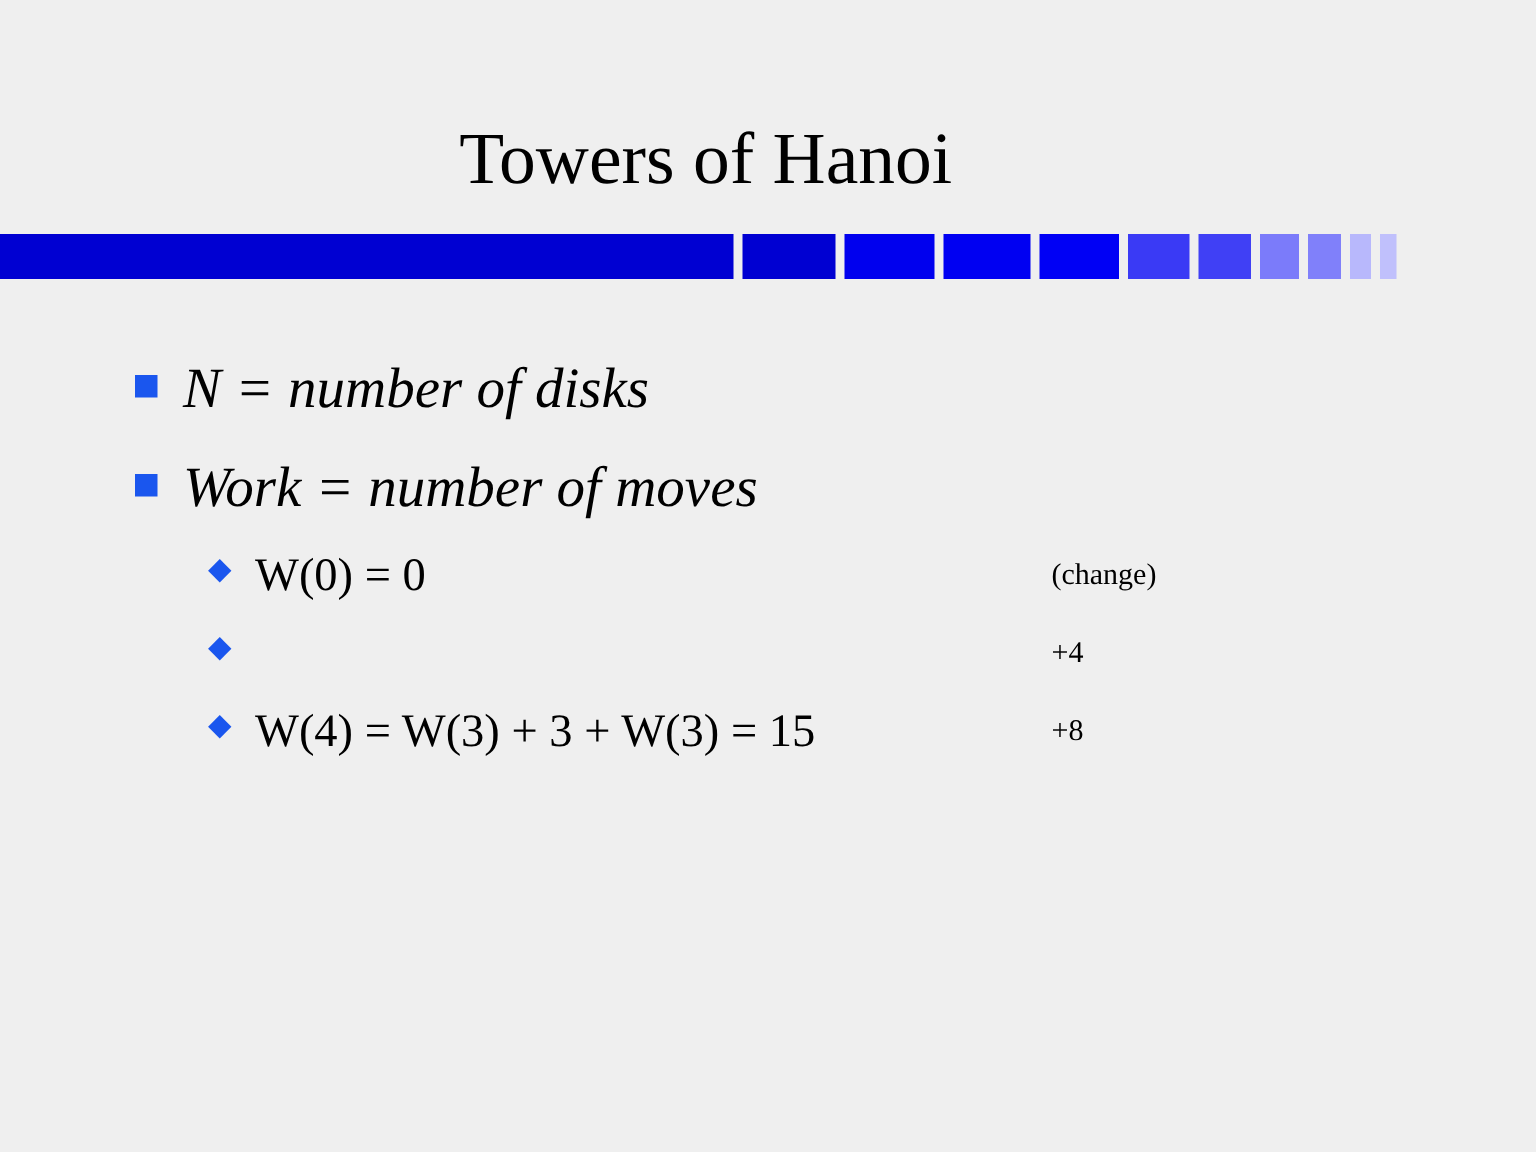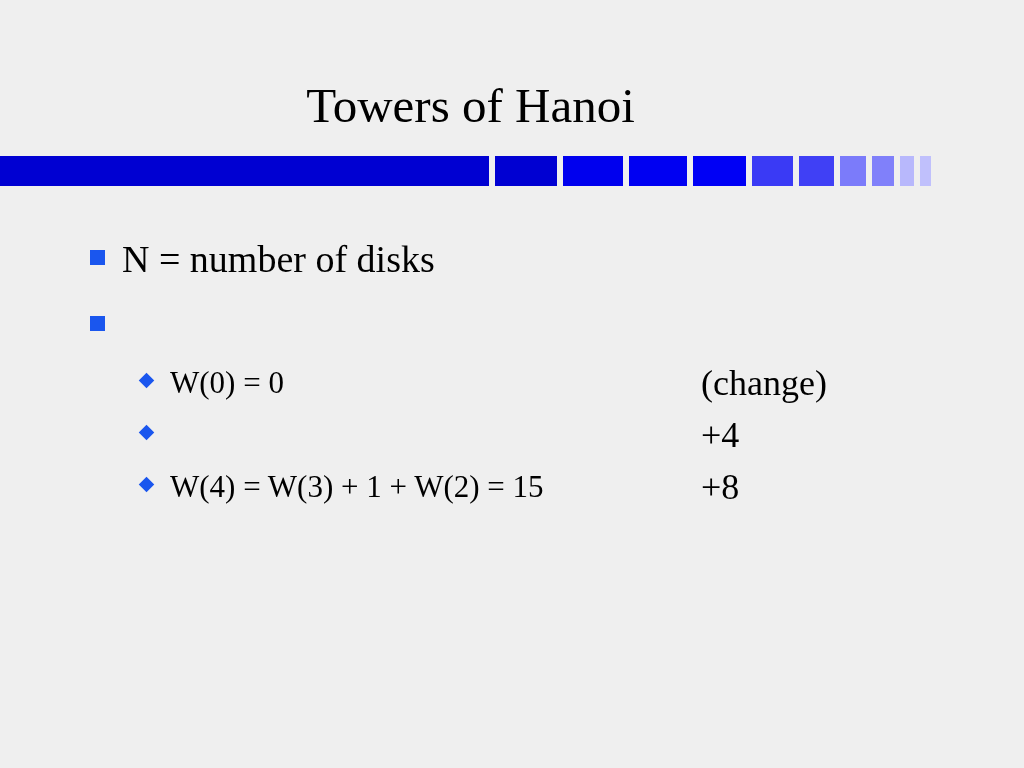--- a/index.html
+++ b/index.html
@@ -59,20 +59,21 @@
     left: 0;
     top: 228px;
     width: 1024px;
   }
 
   .l1-item {
     position: relative;
     height: 66px;
     padding-left: 122px;
     box-sizing: border-box;
+    font-style: italic;
   }
   .l1-bullet {
     position: absolute;
     left: 90px;
     top: 22px;
     width: 15px;
     height: 15px;
     background: #1a56ee;
   }
   .l1-text {
@@ -107,21 +108,21 @@
     top: 0;
     font-size: 31px;
     line-height: 50px;
     color: #000000;
     white-space: nowrap;
   }
   .l2-change {
     position: absolute;
     left: 701px;
     top: 0;
-    font-size: 36px;
+    font-size: 20px;
     line-height: 50px;
     color: #000000;
     white-space: nowrap;
   }
 </style>
 </head>
 <body>
 
 <div class="slide">
 
@@ -143,39 +144,40 @@
 
   <div class="body-list">
 
     <div class="l1-item">
       <span class="l1-bullet"></span>
       <span class="l1-text">N = number of disks</span>
     </div>
 
     <div class="l1-item">
       <span class="l1-bullet"></span>
+      <span class="l1-text">Work = number of moves</span>
     </div>
 
     <div class="l2-group">
 
       <div class="l2-item">
         <span class="l2-bullet"></span>
         <span class="l2-eq">W(0) = 0</span>
         <span class="l2-change">(change)</span>
       </div>
 
 
 
       <div class="l2-item">
         <span class="l2-bullet"></span>
         <span class="l2-change">+4</span>
       </div>
 
       <div class="l2-item">
         <span class="l2-bullet"></span>
-        <span class="l2-eq">W(4) = W(3) + 1 + W(2) = 15</span>
+        <span class="l2-eq">W(4) = W(3) + 3 + W(3) = 15</span>
         <span class="l2-change">+8</span>
       </div>
 
 
     </div>
   </div>
 </div>
 
 </body></html>

